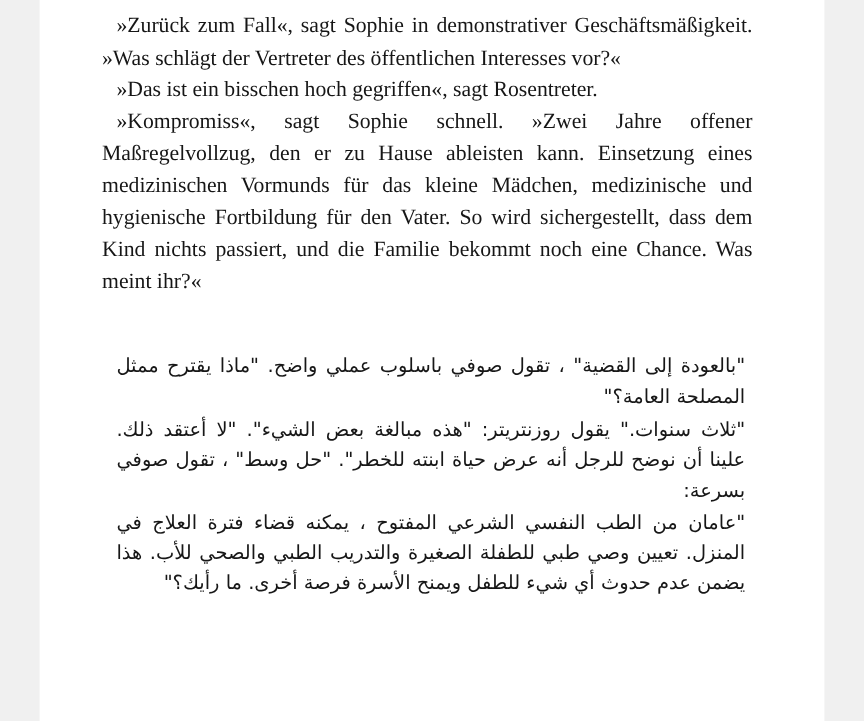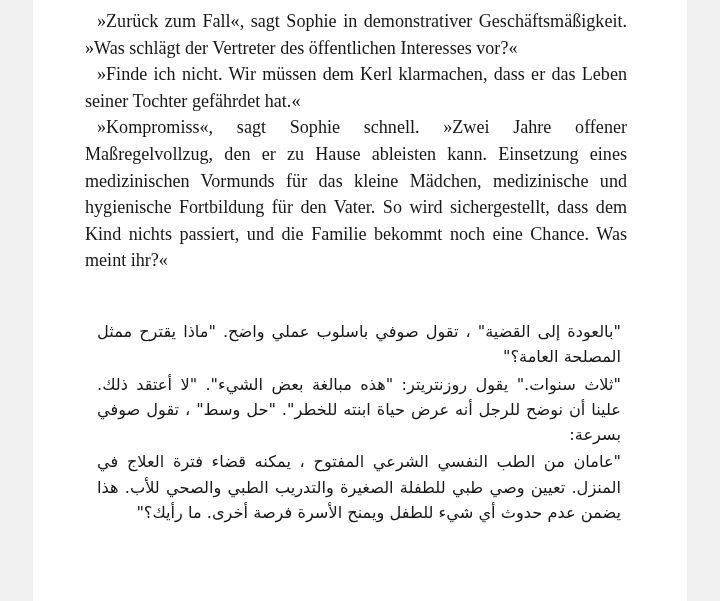--- a/index.html
+++ b/index.html
@@ -76,21 +76,21 @@
 <body>
 
 <div id="margin-left"></div>
 <div id="margin-right"></div>
 
 <div id="page">
   <div class="content">
 
     <div class="de-block">
       <p>»Zurück zum Fall«, sagt Sophie in demonstrativer Geschäftsmäßigkeit. »Was schlägt der Vertreter des öffentlichen Interesses vor?«</p>
-      <p>»Finde ich nicht. Wir müssen dem Kerl klarmachen, dass er das Leben seiner Tochter gefährdet hat.«</p>
+      <p>»Das ist ein bisschen hoch gegriffen«, sagt Rosentreter.</p>
       <p>»Kompromiss«, sagt Sophie schnell. »Zwei Jahre offener Maßregelvollzug, den er zu Hause ableisten kann. Einsetzung eines medizinischen Vormunds für das kleine Mädchen, medizinische und hygienische Fortbildung für den Vater. So wird sichergestellt, dass dem Kind nichts passiert, und die Familie bekommt noch eine Chance. Was meint ihr?«</p>
     </div>
 
     <div class="ar-block" lang="ar" dir="rtl">
       <p>"بالعودة إلى القضية" ، تقول صوفي باسلوب عملي واضح. "ماذا يقترح ممثل المصلحة العامة؟"</p>
       <p>"ثلاث سنوات." يقول روزنتريتر: "هذه مبالغة بعض الشيء". "لا أعتقد ذلك. علينا أن نوضح للرجل أنه عرض حياة ابنته للخطر". "حل وسط" ، تقول صوفي بسرعة:</p>
       <p>"عامان من الطب النفسي الشرعي المفتوح ، يمكنه قضاء فترة العلاج في المنزل. تعيين وصي طبي للطفلة الصغيرة والتدريب الطبي والصحي للأب. هذا يضمن عدم حدوث أي شيء للطفل ويمنح الأسرة فرصة أخرى. ما رأيك؟"</p>
     </div>
 
   </div>

